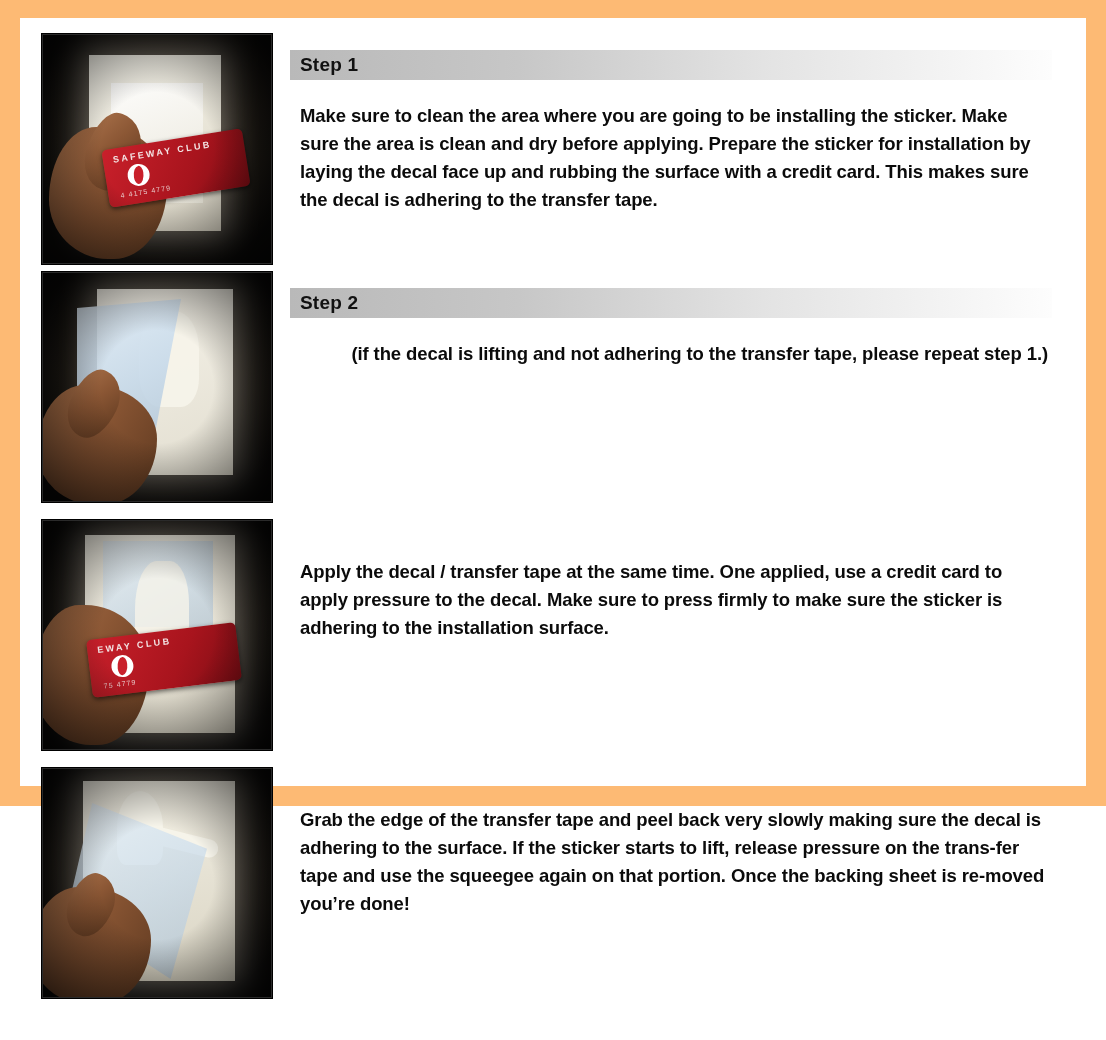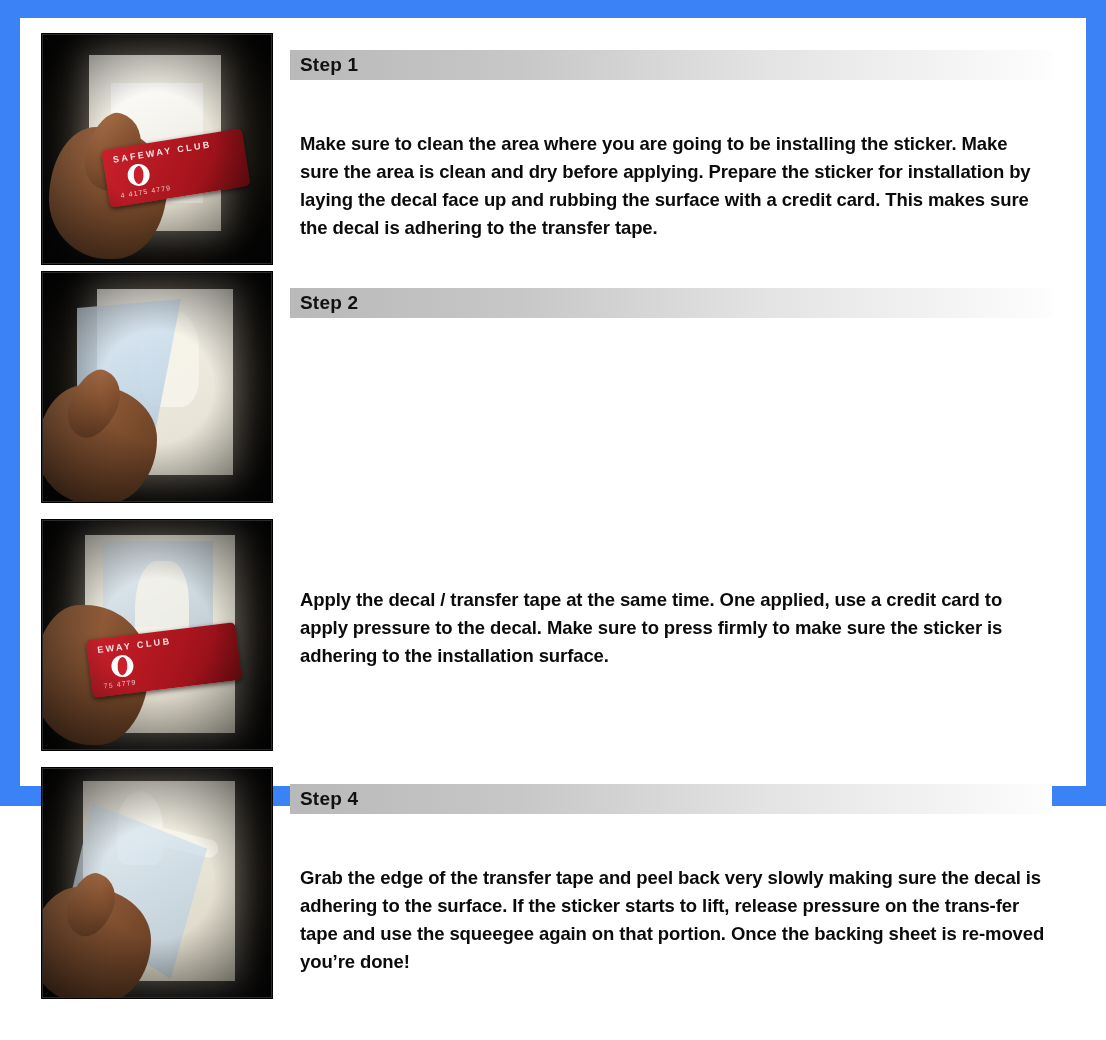--- a/index.html
+++ b/index.html
@@ -10,21 +10,21 @@
   body {
     width: 1106px;
     height: 1040px;
     font-family: "Liberation Sans", sans-serif;
     overflow: hidden;
   }
   .page {
     position: relative;
     width: 1106px;
     height: 806px;
-    background: #3b82f6;
+    background: #fdba74;
     box-sizing: border-box;
     padding: 18px 20px 20px 20px;
   }
   .sheet {
     position: relative;
     width: 100%;
     height: 100%;
     background: #ffffff;
     box-sizing: border-box;
     padding: 16px 34px 16px 22px;
@@ -76,21 +76,21 @@
   }
   .step-para {
     font-family: "Liberation Sans", sans-serif;
     font-weight: bold;
     font-size: 18.5px;
     line-height: 1.52;
     color: #0b0b0b;
     margin: 0 0 18px 0;
     letter-spacing: -0.1px;
   }
-  .step-para:last-child { margin-bottom: 0; margin-top: 28px; }
+  .step-para:last-child { margin-bottom: 0; }
 
   
   .ph-bg {
     position: absolute;
     inset: 0;
     background:
       radial-gradient(ellipse at 52% 45%, #4a4338 0%, #241f18 45%, #0a0908 80%);
   }
   .ph-paper {
     position: absolute;
@@ -208,20 +208,21 @@
             <div class="ph-hand" style="left:-6px;top:112px;width:120px;height:120px;"></div>
             <div class="ph-hand" style="left:28px;top:96px;width:46px;height:70px;transform:rotate(25deg);"></div>
             <div class="ph-vignette"></div>
           </div>
         </div>
         <div class="text-col">
           <div class="step-header">
             <span class="step-header-label">Step 2</span>
           </div>
           <div class="step-body">
+            <p class="step-para">(if the decal is lifting and not adhering to the transfer tape, please repeat step 1.)</p>
           </div>
         </div>
       </div>
 
       <div class="step-row" style="height:248px;">
         <div class="photo-col">
           <div class="photo" style="height:228px;">
             <div class="ph-bg"></div>
             <div class="ph-paper" style="left:42px;top:14px;width:150px;height:198px;background:linear-gradient(160deg,#f4f1e6 0%,#ded9c9 100%);"></div>
             <div class="ph-film" style="left:60px;top:20px;width:110px;height:86px;opacity:.75;"></div>
@@ -249,23 +250,20 @@
             <div class="ph-paper" style="left:40px;top:12px;width:152px;height:200px;background:linear-gradient(170deg,#f3f0e5 0%,#d9d4c3 100%);"></div>
             <div class="ph-sil" style="left:74px;top:22px;width:46px;height:74px;border-radius:50% 50% 20% 20%;"></div>
             <div class="ph-sil" style="left:104px;top:64px;width:72px;height:18px;transform:rotate(14deg);border-radius:9px;"></div>
             <div class="ph-film" style="left:24px;top:34px;width:140px;height:176px;clip-path:polygon(18% 0%, 100% 26%, 74% 100%, 0% 62%);opacity:.8;"></div>
             <div class="ph-hand" style="left:-12px;top:118px;width:120px;height:118px;"></div>
             <div class="ph-hand" style="left:26px;top:104px;width:44px;height:64px;transform:rotate(22deg);"></div>
             <div class="ph-vignette"></div>
           </div>
         </div>
         <div class="text-col">
-          <div class="step-header">
-            <span class="step-header-label">Step 4</span>
-          </div>
           <div class="step-body">
             <p class="step-para">Grab the edge of the transfer tape and peel back very slowly making sure the decal is adhering to the surface.  If the sticker starts to lift, release pressure on the trans-fer tape and use the squeegee again on that portion.  Once the backing sheet is re-moved you’re done!</p>
           </div>
         </div>
       </div>
 
     </div>
   </div>
 </div>
 

